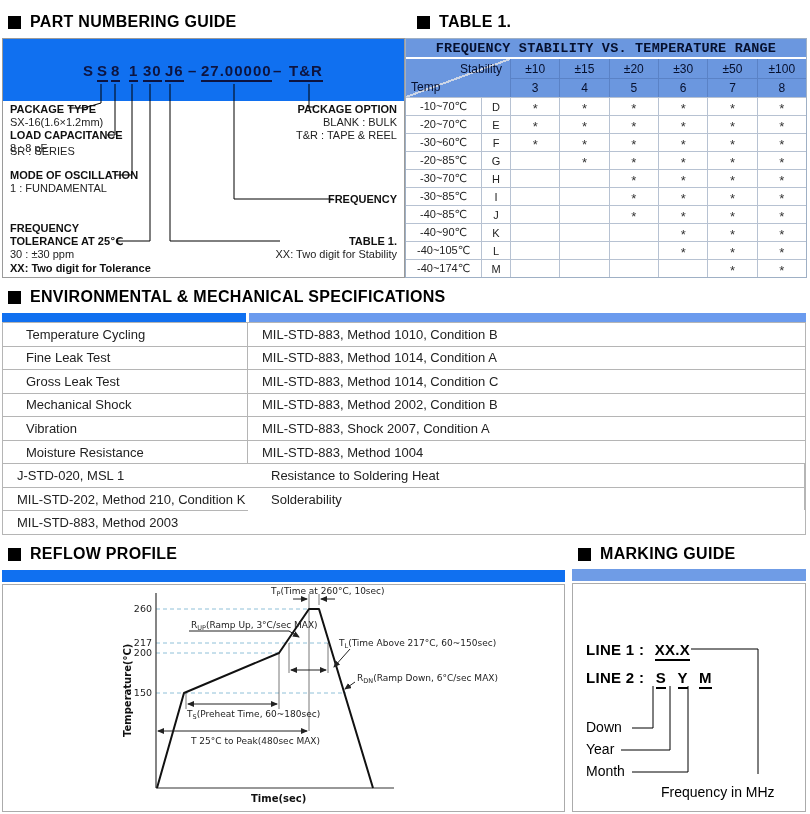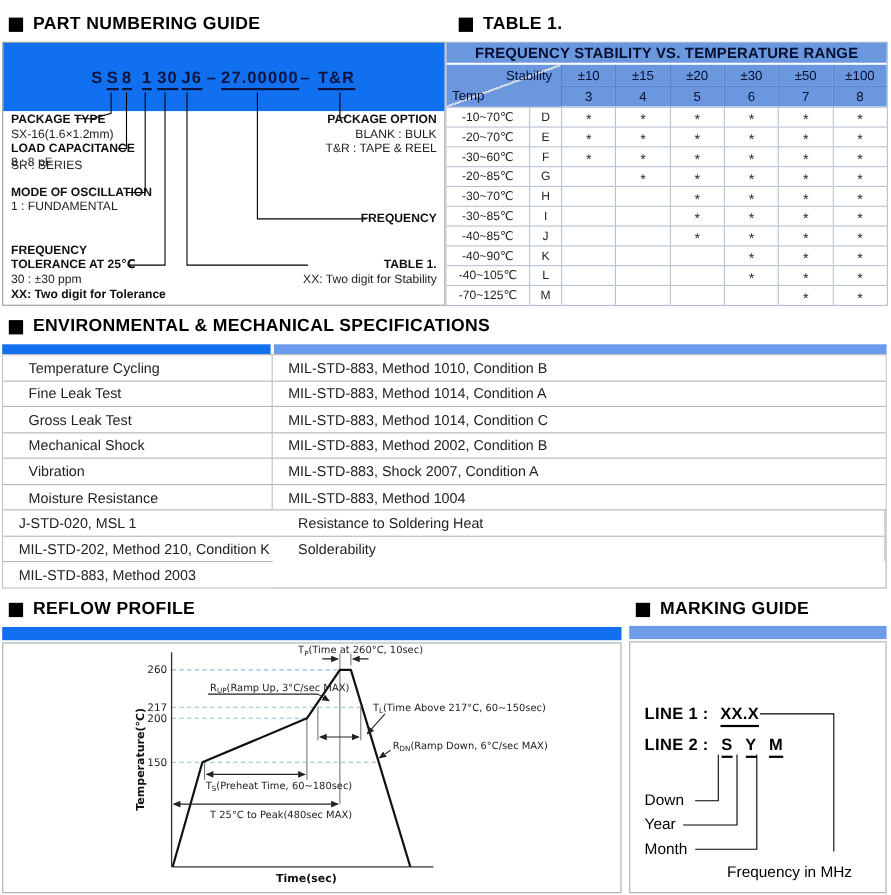--- a/index.html
+++ b/index.html
@@ -26,21 +26,21 @@
   .pn-right { right:7px; text-align:right; }
 
   
   #t1-panel { position:absolute; left:405px; top:38px; width:402px; height:240px;
               border:1px solid #9fb0c5; background:#fff; }
   #t1-grid { display:grid; width:100%; height:100%;
              grid-template-columns:75px 29px repeat(6,1fr);
              grid-template-rows:20px 19px 19px repeat(10,1fr); }
   .t1-title { grid-column:1/-1; background:#6B97DF; color:#06102e; font-weight:bold;
               font-size:13.5px; display:flex; align-items:center; justify-content:center;
-              border-bottom:2px solid #fff; letter-spacing:.2px; }
+              border-bottom:2px solid #fff; letter-spacing:.2px;font-family:Liberation Mono, monospace; }
   .t1-corner { grid-column:1/3; grid-row:2/4; position:relative; background:#6B97DF;
                background-image:linear-gradient(to bottom right, transparent calc(50% - 1px), #cdd6e6 calc(50% - 1px), #cdd6e6 calc(50% + 1px), transparent calc(50% + 1px));
                font-size:12px; color:#06102e; }
   .t1-corner .c-top { position:absolute; right:8px; top:3px;margin-left:35px; }
   .t1-corner .c-bot { position:absolute; left:5px; bottom:3px; }
   .t1-h { background:#6B97DF; color:#06102e; font-size:12px; display:flex; align-items:center;
           justify-content:center; border-left:1px solid #5a82c6; }
   .t1-h2 { border-top:1px solid #5a82c6; }
   .t1-d { display:flex; align-items:center; justify-content:center; font-size:11px; color:#222;
           border-top:1px solid #b7c2d2; border-left:1px solid #b7c2d2; background:#fff; }
@@ -238,21 +238,21 @@
         <div class="t1-d t1-star">*</div>
         <div class="t1-d t1-star">*</div>
         <div class="t1-d t1-temp">-40~105℃</div>
         <div class="t1-d">L</div>
         <div class="t1-d t1-star"></div>
         <div class="t1-d t1-star"></div>
         <div class="t1-d t1-star"></div>
         <div class="t1-d t1-star">*</div>
         <div class="t1-d t1-star">*</div>
         <div class="t1-d t1-star">*</div>
-        <div class="t1-d t1-temp">-70~125℃</div>
+        <div class="t1-d t1-temp">-40~174℃</div>
         <div class="t1-d">M</div>
         <div class="t1-d t1-star"></div>
         <div class="t1-d t1-star"></div>
         <div class="t1-d t1-star"></div>
         <div class="t1-d t1-star"></div>
         <div class="t1-d t1-star">*</div>
         <div class="t1-d t1-star">*</div>
       </div>
   </div>
 

